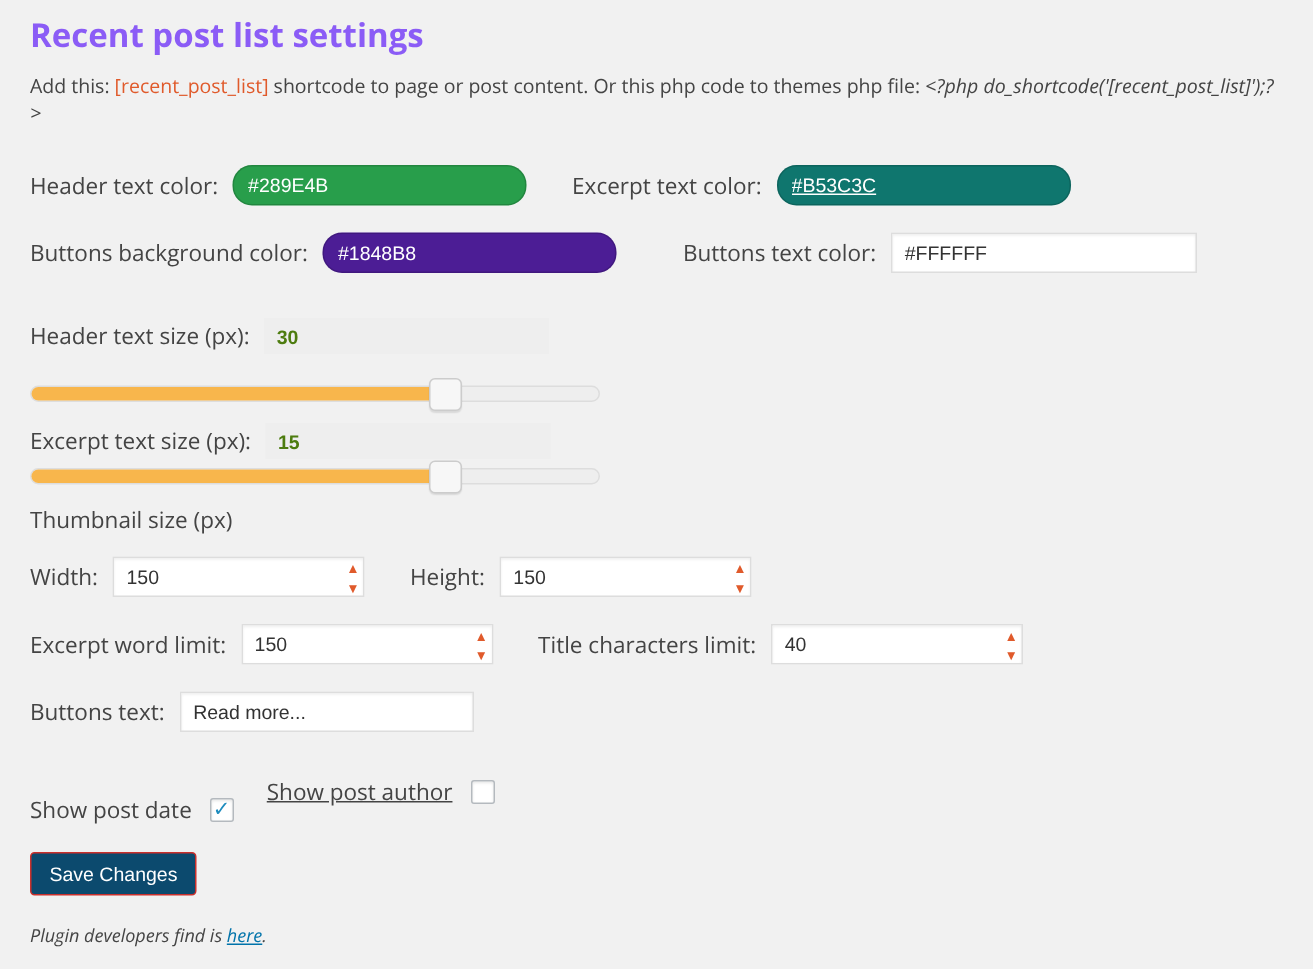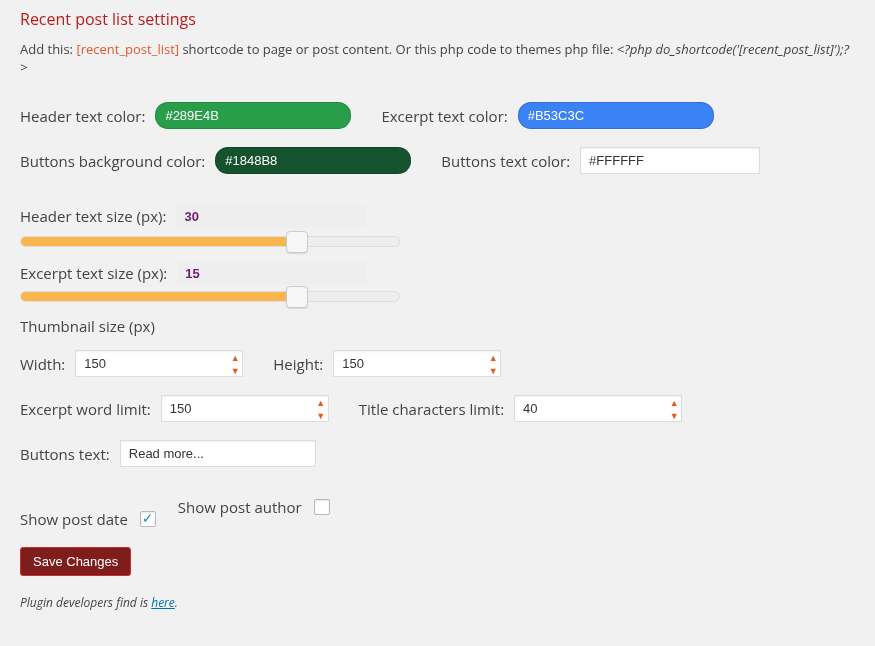--- a/index.html
+++ b/index.html
@@ -8,24 +8,24 @@
     font-family: "Open Sans", -apple-system, BlinkMacSystemFont, "Segoe UI", Arial, sans-serif;
     font-size: 13px;
     color: #444;
     background: #f1f1f1;
     width: 875px;
     height: 646px;
     overflow: hidden;
   }
   .wrap { padding: 8px 20px 20px 20px; }
   h1 {
-    font-size: 16px;
-    font-weight: 400;
+    font-size: 22px;
+    font-weight: 700;
     margin: 0 0 10px 0;
-    color: #b91c1c;
+    color: #8b5cf6;
   }
   .intro { font-size: 13px; color: #444; margin-bottom: 26px; }
   .shortcode { color: #e05a2b; }
   .phpcode { font-style: italic; color: #444; font-family: inherit; }
   .row { display:flex; align-items:center; margin-bottom: 18px; flex-wrap: wrap; }
   .pair { display:flex; align-items:center; margin-right: 30px; }
   label.fixed { color:#444; font-size:15px; margin-right:10px; white-space:nowrap; }
   .colorbox {
     height: 27px;
     line-height: 27px;
@@ -44,21 +44,21 @@
     background:#fff;
     padding:0 8px;
     font-size:13px;
     color:#333;
     box-shadow: inset 0 1px 2px rgba(0,0,0,.07);
   }
   .sizeinput {
     height:24px;
     border:none;
     background:#eee;
-    color:#701a75;
+    color:#4d7c0f;
     font-size:13px;
     padding:0 8px;
     width:190px;
     font-weight:600;
   }
   .slider-wrap {
     width: 380px;
     height: 11px;
     background: #eee;
     border:1px solid #ddd;
@@ -128,21 +128,21 @@
     margin:0;
   }
   .cb:checked::after {
     content:"✓";
     position:absolute;
     left:1px; top:-2px;
     font-size:14px;
     color:#1e8cbe;
   }
   .savebtn {
-    background:#7f1d1d;
+    background:#0c4a6e;
     border:1px solid #c9302c;
     color:#fff;
     font-size:13px;
     padding:6px 12px;
     border-radius:3px;
     cursor:pointer;
   }
   .footer { font-style:italic; font-size:12px; color:#444; margin-top:18px; }
   .footer a { color:#0073aa; text-decoration:underline; }
 </style>
@@ -155,36 +155,36 @@
     <span>Add this: </span><span class="shortcode">[recent_post_list]</span><span> shortcode to page or post content. Or this php code to themes php file: </span><span class="phpcode">&lt;?php do_shortcode('[recent_post_list]');?&gt;</span>
   </div>
 
   <div class="row">
     <div class="pair">
       <label class="fixed">Header text color:</label>
       <input class="colorbox" style="background: rgb(40, 158, 75);" value="#289E4B">
     </div>
     <div class="pair">
       <label class="fixed">Excerpt text color:</label>
-      <input class="colorbox" style="background: #3b82f6;" value="#B53C3C">
-    </div>
-  </div>
-
-  <div class="row" style="margin-bottom:30px;">
+      <input class="colorbox" style="background: #0f766e; text-decoration: underline;" value="#B53C3C">
+    </div>
+  </div>
+
+  <div class="row" style="margin-bottom:30px;gap:14px;">
     <div class="pair">
       <label class="fixed">Buttons background color:</label>
-      <input class="colorbox" style="background: #14532d;" value="#1848B8">
+      <input class="colorbox" style="background: #4c1d95;" value="#1848B8">
     </div>
     <div class="pair">
       <label class="fixed">Buttons text color:</label>
-      <input class="whiteinput" style="width: 180px;" value="#FFFFFF">
-    </div>
-  </div>
-
-  <div class="row" style="margin-bottom:8px;">
+      <input class="whiteinput" style="width: 204px;" value="#FFFFFF">
+    </div>
+  </div>
+
+  <div class="row" style="margin-bottom:21px;">
     <label class="fixed">Header text size (px):</label>
     <input class="sizeinput" value="30" style="">
   </div>
   <div class="slider-wrap">
     <div class="slider-fill" style="width:73%;"></div>
     <div class="slider-handle" style="left:73%;"></div>
   </div>
 
   <div class="row" style="margin-bottom:6px;">
     <label class="fixed">Excerpt text size (px):</label>
@@ -250,21 +250,21 @@
       <input class="whiteinput" style="width: 196px;" value="Read more...">
     </div>
   </div>
 
   <div class="row">
     <div class="pair" style="margin-right:22px;margin-top:24px;">
       <label class="fixed" style="margin-right:12px;">Show post date</label>
       <input type="checkbox" class="cb" checked="" style="">
     </div>
     <div class="pair">
-      <label class="fixed" style="margin-right:12px;">Show post author</label>
+      <label class="fixed" style="margin-right:12px;text-decoration:underline;">Show post author</label>
       <input type="checkbox" class="cb" style="">
     </div>
   </div>
 
   <div class="row">
     <button class="savebtn">Save Changes</button>
   </div>
 
   <div class="footer">
     <span>Plugin developers find is </span><a href="#">here</a><span>.</span>

